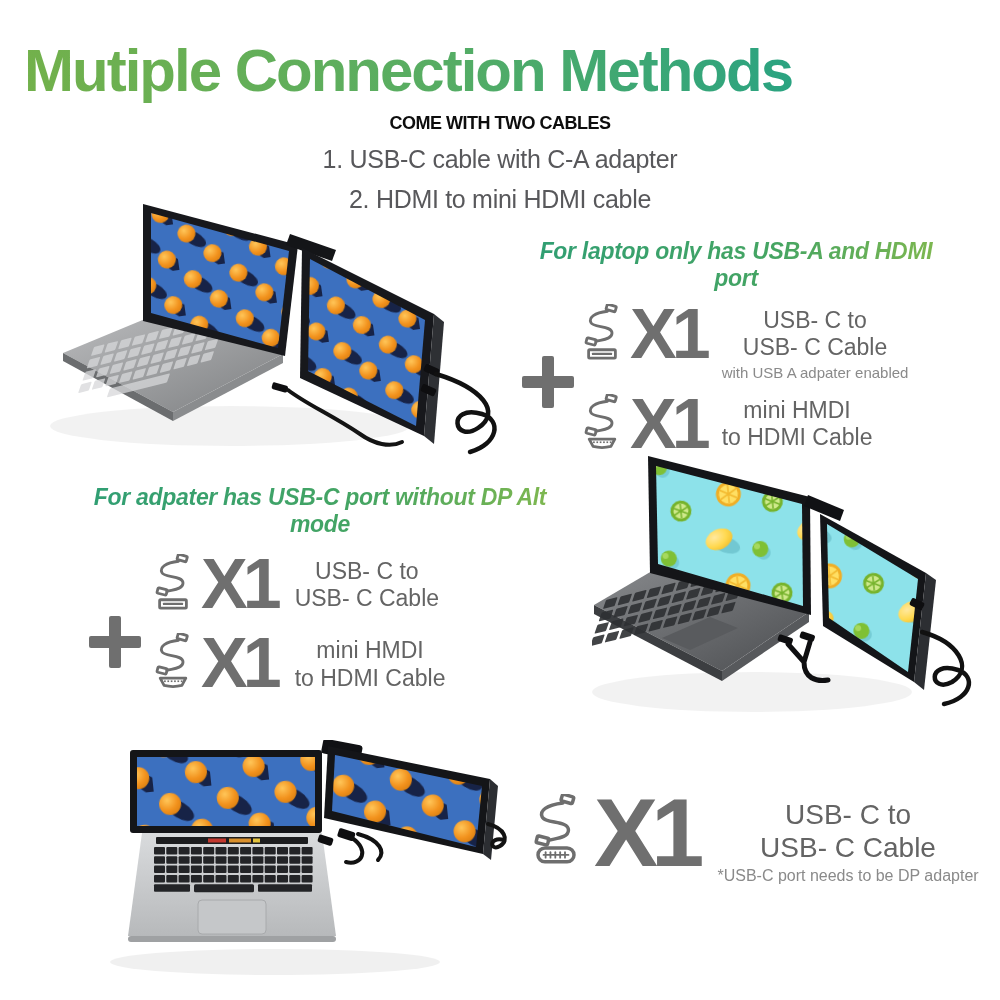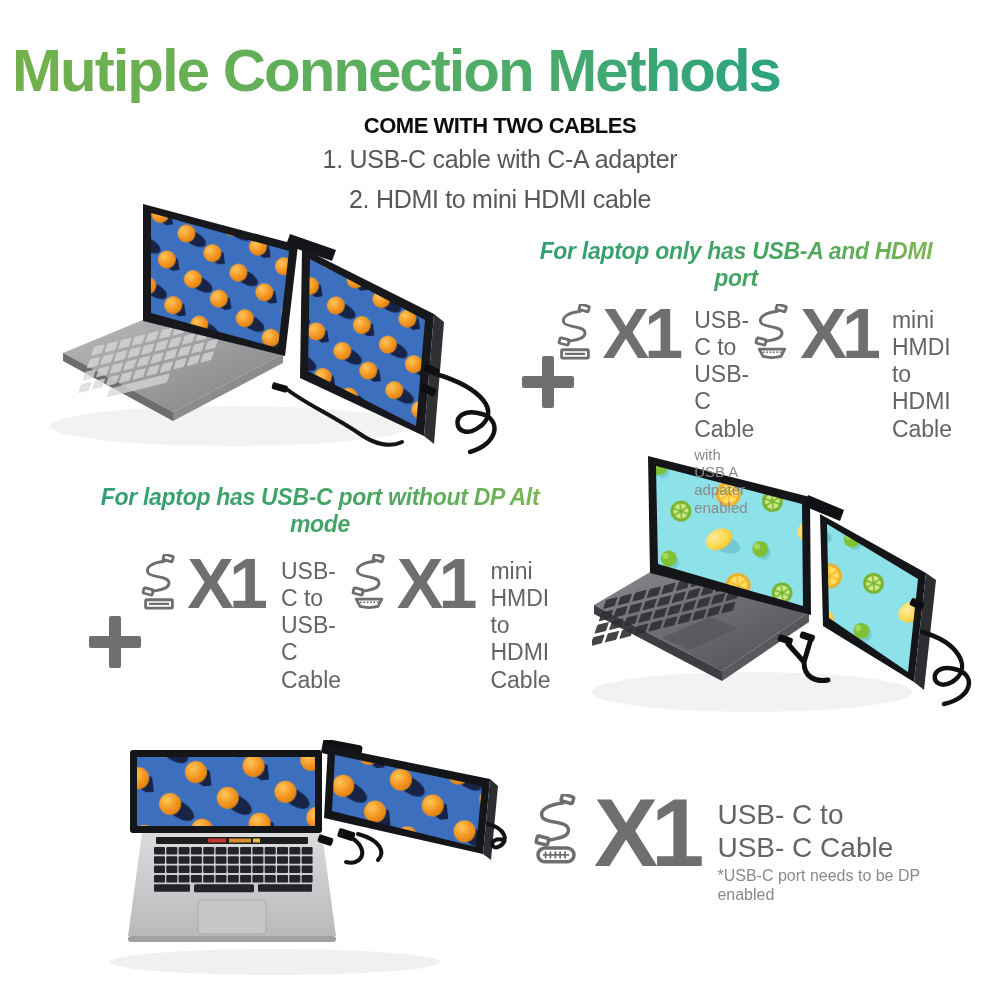--- a/index.html
+++ b/index.html
@@ -1,45 +1,45 @@
 <!DOCTYPE html>
 <html><head>
 <meta charset="utf-8">
 <style>
   html,body{margin:0;padding:0;background:#fff;}
   #canvas{position:relative;width:1000px;height:1000px;background:#fff;overflow:hidden;
           font-family:"Liberation Sans","DejaVu Sans",sans-serif;}
   .sr{position:absolute;width:1px;height:1px;overflow:hidden;clip:rect(0 0 0 0);white-space:nowrap;}
 
   
-  .title{position:absolute;left:0;top:38px;width:792px;text-align:center;
+  .title{position:absolute;left:0;top:38px;width:792px;text-align:right;
          font-size:60px;font-weight:800;letter-spacing:-2px;line-height:1.1;
          background:linear-gradient(90deg,#74b14a 0%,#57ad63 55%,#2aa381 100%);
          -webkit-background-clip:text;background-clip:text;
          -webkit-text-fill-color:transparent;color:transparent;}
   .subtitle{position:absolute;left:0;top:113px;width:1000px;text-align:center;
-            font-size:22px;font-weight:700;color:#0d0d0d;letter-spacing:-0.5px;}
+            font-size:18px;font-weight:700;color:#0d0d0d;letter-spacing:-0.5px;}
   .hline{position:absolute;left:0;width:1000px;text-align:center;
          font-size:25px;color:#58585b;letter-spacing:-0.3px;}
   .hline1{top:145px;} .hline2{top:170px;margin-top:15px;}
 
   
   .sec{position:absolute;}
   .sec-heading{width:100%;text-align:center;font-size:23px;font-weight:700;font-style:italic;
          letter-spacing:-0.3px;
          background:linear-gradient(90deg,#2f9e74 0%,#46a562 60%,#83b94e 100%);
          -webkit-background-clip:text;background-clip:text;
          -webkit-text-fill-color:transparent;color:transparent;}
   .content{display:flex;align-items:flex-start;}
-  .rows{display:flex;flex-direction:row;}
+  .rows{display:flex;flex-direction:column;}
   .cable-row{display:flex;align-items:flex-start;}
   .qty{font-weight:800;color:#6f6f6f;letter-spacing:-5px;line-height:0.82;}
   .qty-lg{font-size:70px;}
   .qty-xl{font-size:96px;letter-spacing:-7px;}
-  .ctext{color:#646464;line-height:1.18;}
+  .ctext{color:#646464;line-height:1.18;text-align:center;}
   .ctext .l{display:block;}
   .note{color:#8a8a8a;margin-top:3px;}
 
   
   .plus{position:relative;width:52px;height:52px;flex:0 0 aupx;}
   .plus::before,.plus::after{content:"";position:absolute;background:#6f6f6f;border-radius:2px;}
   .plus::before{left:0;top:20px;width:52px;height:12px;}
   .plus::after{left:20px;top:0;width:12px;height:52px;}
 
   .sec1{left:520px;top:238px;width:432px;}
@@ -402,21 +402,21 @@
           <div class="ctext">
             <span class="l">mini HMDI</span>
             <span class="l">to HDMI Cable</span>
           </div>
         </div>
       </div>
     </div>
   </div>
 
   <div class="sec sec2">
-    <div class="sec-heading">For laptop has USB-C port without DP Alt mode</div>
+    <div class="sec-heading">For adpater has USB-C port without DP Alt mode</div>
     <div class="content">
       <div class="plus">
           <span class="sr">+</span>
         </div>
       <div class="rows">
         <div class="cable-row">
           <svg class="cicon" width="36" height="58" viewBox="0 0 64 104" fill="none" stroke="#6e6e6e" stroke-width="5" stroke-linecap="round" stroke-linejoin="round">
             <rect x="40" y="2" width="17" height="10" rx="2" transform="rotate(16 48 7)"></rect>
             <path d="M42 13 C 18 16, 8 24, 12 33 C 16 43, 50 38, 50 52 C 50 64, 30 64, 21 67"></path>
             <rect x="4" y="62" width="17" height="10" rx="2" transform="rotate(14 12 67)"></rect>
@@ -469,20 +469,20 @@
                 <line x1="24" y1="84" x2="24" y2="92"></line>
                 <line x1="31" y1="84" x2="31" y2="92"></line>
                 <line x1="38" y1="84" x2="38" y2="92"></line>
                 <line x1="45" y1="84" x2="45" y2="92"></line>
             </g>
           </svg>
           <div class="qty qty-xl">X1</div>
           <div class="ctext">
             <span class="l">USB- C to</span>
             <span class="l">USB- C Cable</span>
-            <span class="l note">*USB-C port needs to be DP enabled</span>
+            <span class="l note">*USB-C port needs to be DP adapter</span>
           </div>
         </div>
       </div>
     </div>
   </div>
 
 </div>
 
 </body></html>

